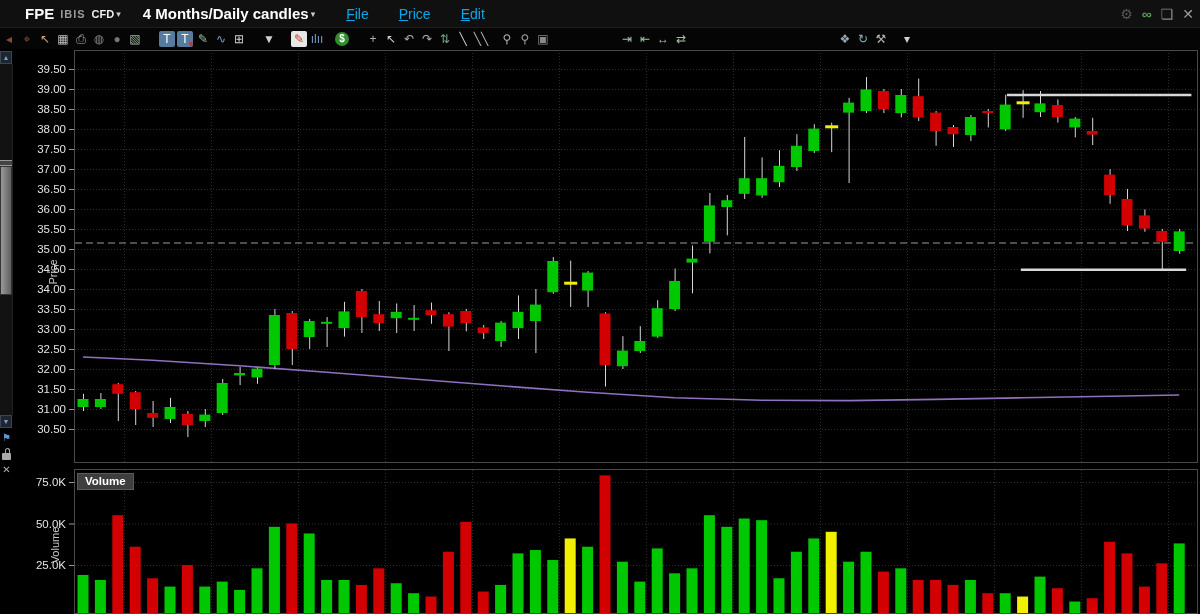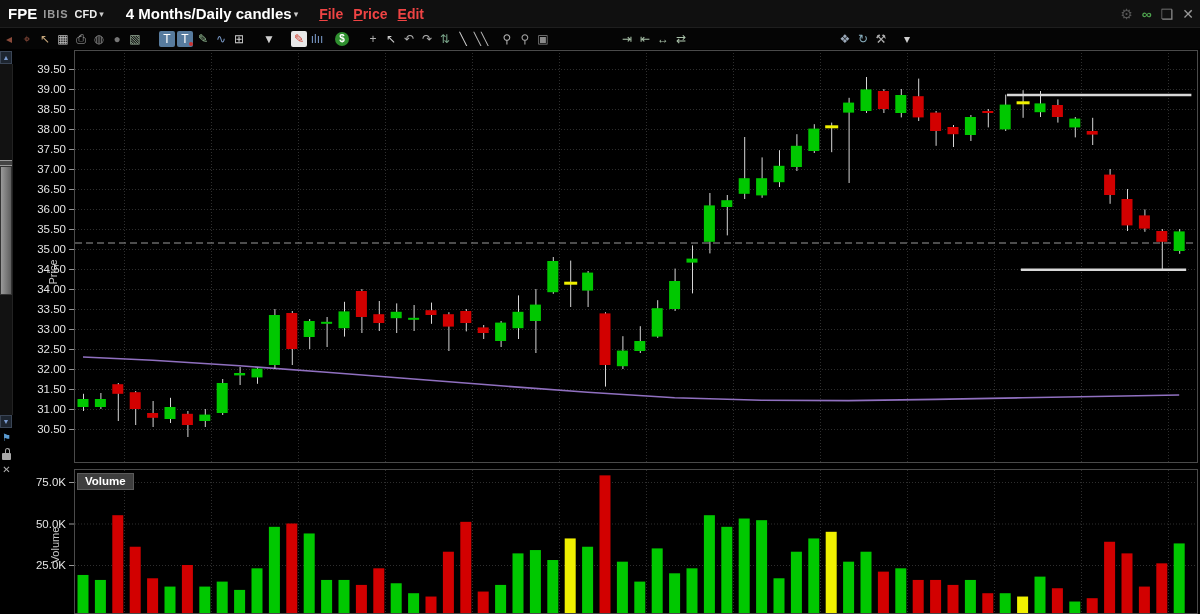--- a/index.html
+++ b/index.html
@@ -1,27 +1,27 @@
 <!DOCTYPE html>
 <html><head>
 <meta charset="utf-8">
 <style>
   html,body{margin:0;padding:0;background:#000;}
   #app{position:relative;width:1200px;height:614px;background:#000;overflow:hidden;
        font-family:"Liberation Sans",sans-serif;-webkit-font-smoothing:antialiased;}
   
   .titlebar{position:absolute;left:0;top:0;width:1200px;height:27px;background:#101010;
             border-bottom:1px solid #1e1e1e;display:flex;align-items:center;color:#fff;}
-  .sym{font-weight:bold;font-size:15px;margin-left:8px;color:#fff;}
+  .sym{font-weight:bold;font-size:15px;margin-left:25px;color:#fff;}
   .exch{font-size:11px;font-weight:bold;color:#9a9a9a;margin-left:6px;letter-spacing:1px;}
   .sectype{font-size:11px;font-weight:bold;color:#eee;margin-left:6px;cursor:pointer;}
   .caret{font-size:9px;color:#ccc;margin-left:2px;}
   .timeframe{font-size:15px;font-weight:bold;color:#fff;margin-left:22px;cursor:pointer;}
   .menu{display:flex;margin-left:16px;}
-  .menu-item{display:inline-block;font-size:14px;color:#ef4444;margin:0 5px;cursor:pointer;font-weight:bold;}
+  .menu-item{display:inline-block;font-size:14px;color:#0ea5e9;margin:0 15px;cursor:pointer;}
   .menu-item::first-letter{text-decoration:underline;}
   .tb-right{position:absolute;right:6px;top:0;height:27px;display:flex;align-items:center;}
   .tb-right span{margin-left:9px;font-size:14px;cursor:pointer;}
   .gear{color:#555;}
   .link{color:#4ea34e;font-weight:bold;}
   .expand{color:#8a8a8a;}
   .closew{color:#9a9a9a;font-size:15px;}
   
   .toolbar{position:absolute;left:0;top:28px;width:1200px;height:21px;background:#050505;
            display:flex;align-items:center;}

